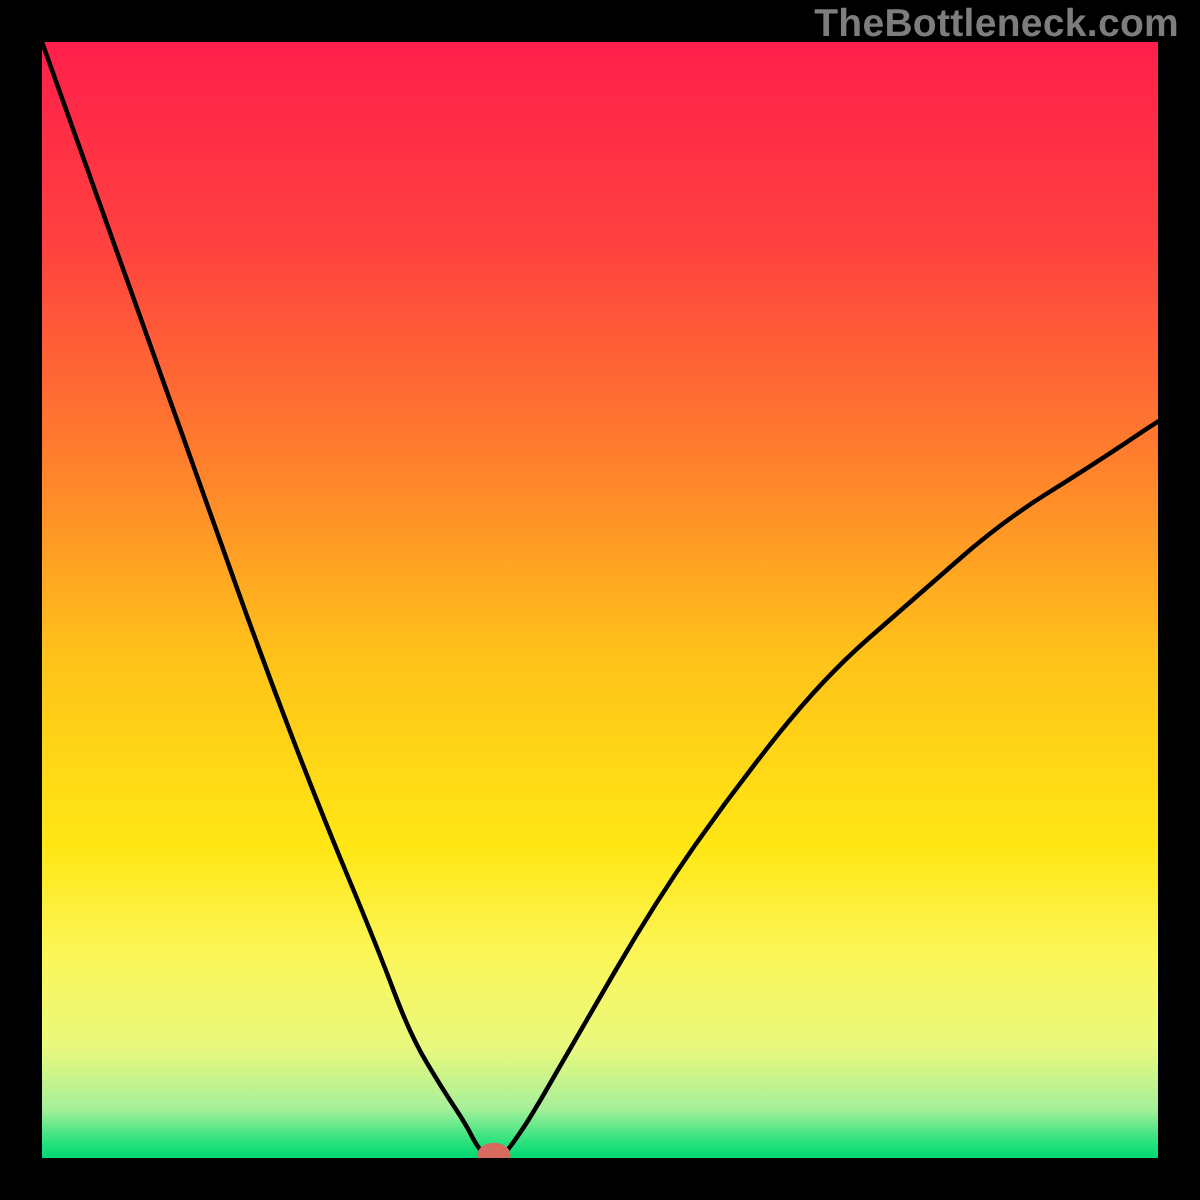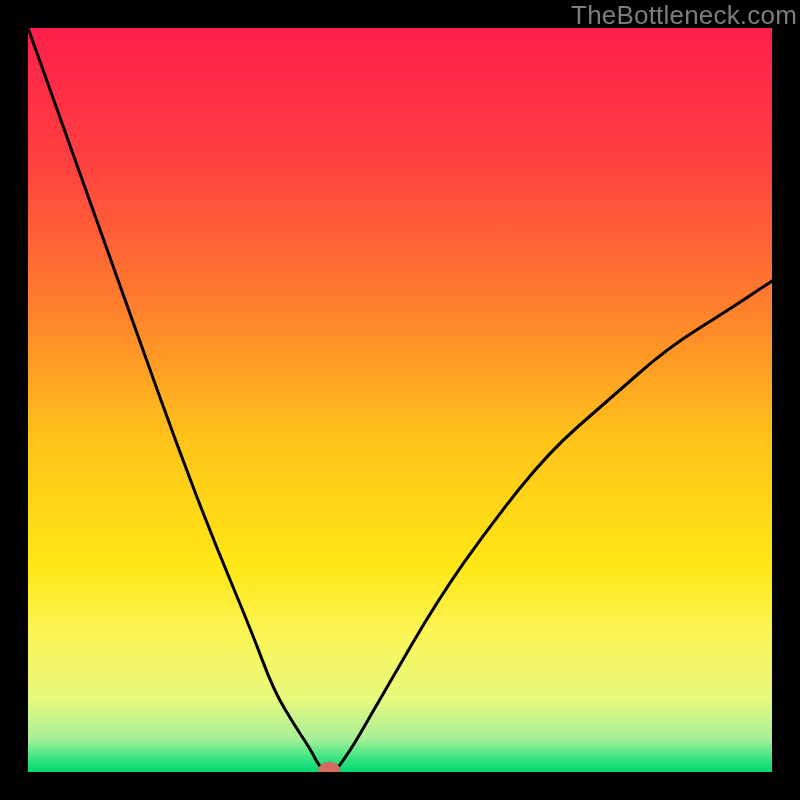--- a/index.html
+++ b/index.html
@@ -13,24 +13,24 @@
   }
   .frame {
     position: relative;
     width: 800px;
     height: 800px;
     background: #000;
   }
   .watermark {
     position: absolute;
     top: 0;
-    right: 3px;
+    right: 14px;
     color: #7d7d7d;
     font-size: 26px;
-    font-weight: 400;
+    font-weight: 700;
     letter-spacing: 0.2px;
     user-select: none;
     text-align: right;
   }
   .plot {
     position: absolute;
     left: 28px;
     top: 28px;
     width: 744px;
     height: 744px;

